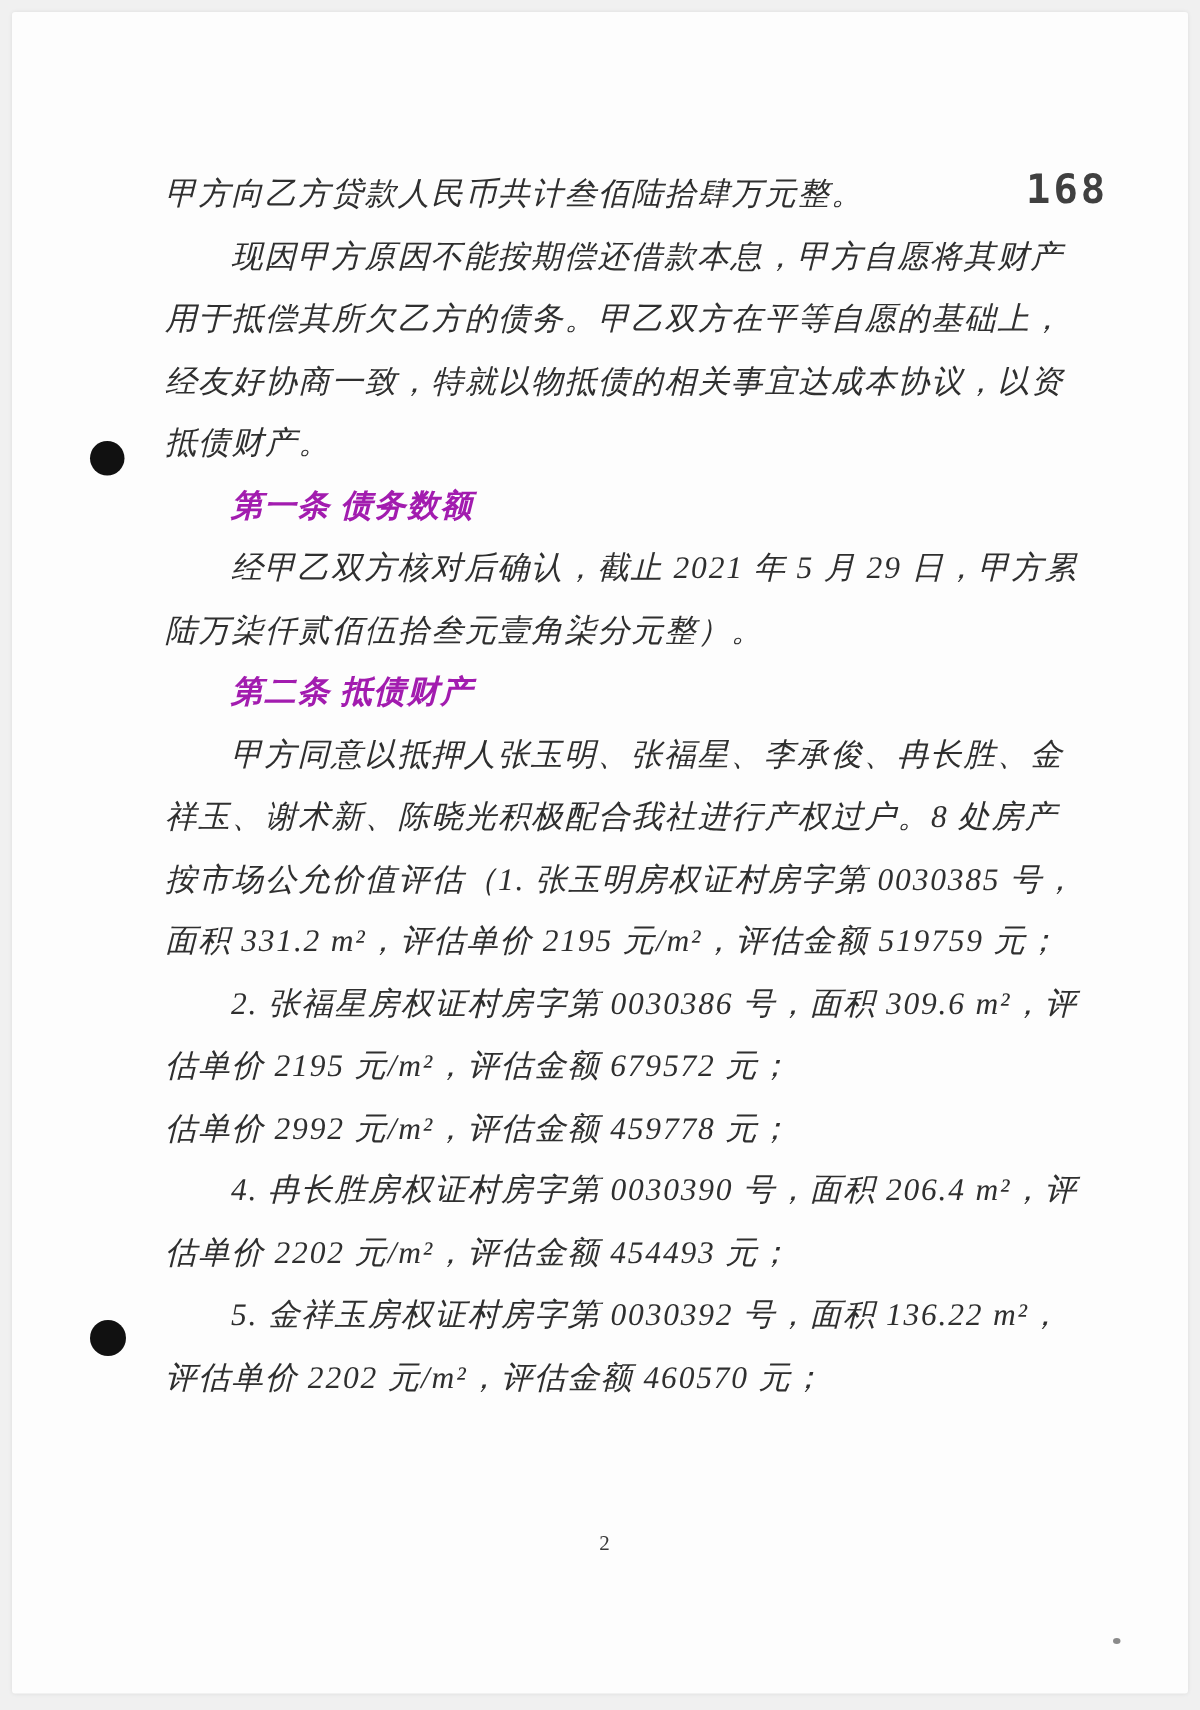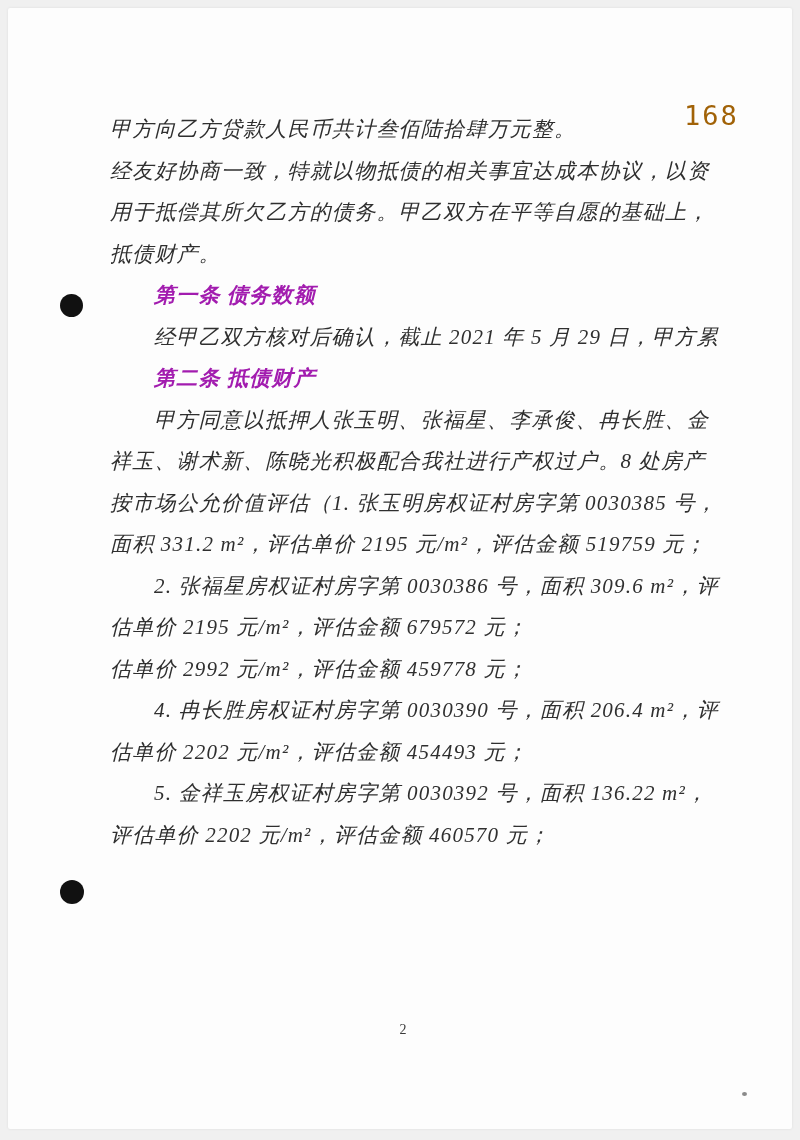--- a/index.html
+++ b/index.html
@@ -20,26 +20,26 @@
     top: 8px;
     width: 784px;
     height: 1121px;
     background: #fdfdfd;
     border-radius: 2px;
     box-shadow: 0 0 3px rgba(0,0,0,0.08);
   }
   .stamp-number {
     position: absolute;
     left: 676px;
-    top: 92px;
+    top: 103px;
     font-family: "DejaVu Sans Mono", "Liberation Mono", monospace;
-    font-weight: normal;
+    font-weight: bold;
     font-size: 27px;
     letter-spacing: 2px;
-    color: #a16207;
+    color: #404040;
   }
   .content {
     position: absolute;
     left: 102px;
     top: 101px;
     width: 620px;
     font-size: 21px;
     line-height: 41.5px;
     letter-spacing: 1.2px;
     color: #2f2f2f;
@@ -99,25 +99,27 @@
 <div class="page">
 
   <div class="stamp-number">168</div>
 
   <span class="punch-dot dot-1"></span>
   <span class="punch-dot dot-2"></span>
   <span class="speck"></span>
 
   <div class="content">
     <div class="line">甲方向乙方贷款人民币共计叁佰陆拾肆万元整。</div>
+    <div class="line indent">现因甲方原因不能按期偿还借款本息，甲方自愿将其财产</div>
+    <div class="line">用于抵偿其所欠乙方的债务。甲乙双方在平等自愿的基础上，</div>
     <div class="line">经友好协商一致，特就以物抵债的相关事宜达成本协议，以资</div>
-    <div class="line">用于抵偿其所欠乙方的债务。甲乙双方在平等自愿的基础上，</div>
     <div class="line">抵债财产。</div>
     <div class="line indent heading">第一条 债务数额</div>
     <div class="line indent">经甲乙双方核对后确认，截止 2021 年 5 月 29 日，甲方累</div>
+    <div class="line">陆万柒仟贰佰伍拾叁元壹角柒分元整）。</div>
     <div class="line indent heading">第二条 抵债财产</div>
     <div class="line indent">甲方同意以抵押人张玉明、张福星、李承俊、冉长胜、金</div>
     <div class="line">祥玉、谢术新、陈晓光积极配合我社进行产权过户。8 处房产</div>
     <div class="line">按市场公允价值评估（1. 张玉明房权证村房字第 0030385 号，</div>
     <div class="line">面积 331.2 m²，评估单价 2195 元/m²，评估金额 519759 元；</div>
     <div class="line indent">2. 张福星房权证村房字第 0030386 号，面积 309.6 m²，评</div>
     <div class="line">估单价 2195 元/m²，评估金额 679572 元；</div>
     <div class="line">估单价 2992 元/m²，评估金额 459778 元；</div>
     <div class="line indent">4. 冉长胜房权证村房字第 0030390 号，面积 206.4 m²，评</div>
     <div class="line">估单价 2202 元/m²，评估金额 454493 元；</div>

